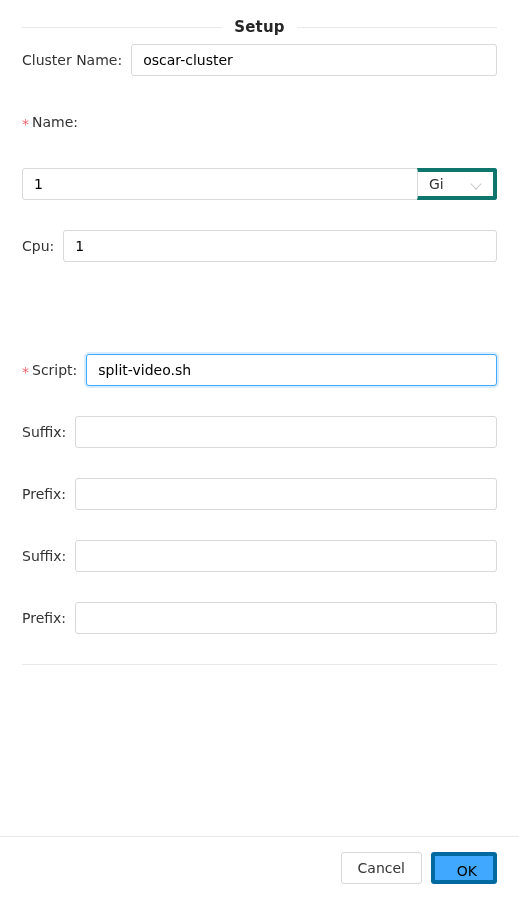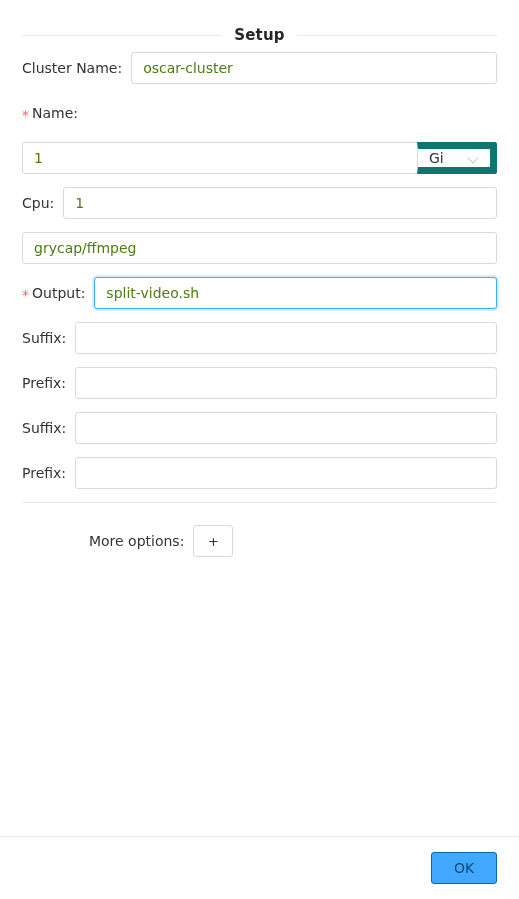--- a/index.html
+++ b/index.html
@@ -21,42 +21,42 @@
   .dialog-body {
     padding: 0 22px;
   }
 
   
   .section-header {
     display: flex;
     align-items: center;
     gap: 12px;
     height: 34px;
-    margin-top: 18px;
+    margin-top: 10px;
   }
   .section-header .rule {
     flex: 1 1 auto;
     height: 1px;
     background: #e8e8e8;
   }
   .section-header .section-title {
     flex: 0 0 auto;
     font-size: 15px;
     font-weight: bold;
     color: #262626;
     letter-spacing: .2px;
     white-space: nowrap;
   }
 
   
   .form-row {
     display: flex;
     align-items: center;
     height: 32px;
-    margin-bottom: 13px;
+    margin-bottom: 30px;
   }
 
   .field-label {
     flex: 0 0 auto;
     text-align: right;
     white-space: nowrap;
     font-size: 14px;
     color: #333333;
     padding-right: 9px;
     line-height: 32px;
@@ -79,41 +79,41 @@
 
   .text-input {
     flex: 1 1 auto;
     height: 32px;
     border: 1px solid #d9d9d9;
     border-radius: 3px;
     background: #fff;
     padding: 0 11px;
     font-family: "DejaVu Sans", "Liberation Sans", sans-serif;
     font-size: 14px;
-    color: #4d7c0f;
+    color: #000000;
     outline: none;
     min-width: 0;
   }
   .text-input::placeholder {
     color: #c6c6c6;
   }
   .text-input.focused {
     border-color: #40a9ff;
     box-shadow: 0 0 0 2px rgba(24,144,255,.16);
   }
 
   
   .with-unit .text-input {
     border-top-right-radius: 0;
     border-bottom-right-radius: 0;
   }
   .unit-select {
     flex: 0 0 80px;
     height: 32px;
-    border: 7px solid #0f766e;
+    border: 4px solid #0f766e;
     border-left: 1px solid #d9d9d9;
     border-radius: 0 3px 3px 0;
     background: #fff;
     display: flex;
     align-items: center;
     justify-content: space-between;
     padding: 0 11px;
     margin-left: -1px;
     cursor: pointer;
     font-size: 14px;
@@ -184,22 +184,23 @@
     padding: 0 16px;
     line-height: 30px;
   }
   .btn-default {
     background: #fff;
     border: 1px solid #d9d9d9;
     color: #333333;
   }
   .btn-primary {
     background: #40a9ff;
-    border: 1px solid #0369a1;
-    color: #0c4a6e;
+    border: 4px solid #0369a1;
+    color: #000000;
+    text-align: right;
   }
 </style>
 </head>
 <body>
 
 <div class="dialog-body">
 
   <div class="section-header">
     <span class="rule"></span>
     <span class="section-title">Setup</span>
@@ -228,27 +229,24 @@
   </div>
 
   <div class="form-row">
     <label class="field-label">Cpu:</label>
     <div class="control">
       <input class="text-input" type="text" value="1" style="">
     </div>
   </div>
 
   <div class="form-row">
-    <div class="control">
-      <input class="text-input" type="text" value="grycap/ffmpeg" style="">
-    </div>
-  </div>
-
-  <div class="form-row">
-    <label class="field-label"><span class="req-star">*</span><span>Output:</span></label>
+  </div>
+
+  <div class="form-row">
+    <label class="field-label"><span class="req-star">*</span><span>Script:</span></label>
     <div class="control">
       <input class="text-input focused" type="text" value="split-video.sh" style="">
     </div>
   </div>
 
 
 
   <div class="form-row">
     <label class="field-label">Suffix:</label>
     <div class="control">
@@ -273,24 +271,19 @@
 
   <div class="form-row">
     <label class="field-label">Prefix:</label>
     <div class="control">
       <input class="text-input" type="text" value="" style="">
     </div>
   </div>
 
   <div class="bottom-rule"></div>
 
-  <div class="form-row">
-    <label class="field-label" style="min-width: 171.344px;">More options:</label>
-    <div class="control">
-      <button class="plus-button">+</button>
-    </div>
-  </div>
 
 </div>
 
 <div class="dialog-footer">
+  <button class="btn btn-default">Cancel</button>
   <button class="btn btn-primary">OK</button>
 </div>
 
 </body></html>

